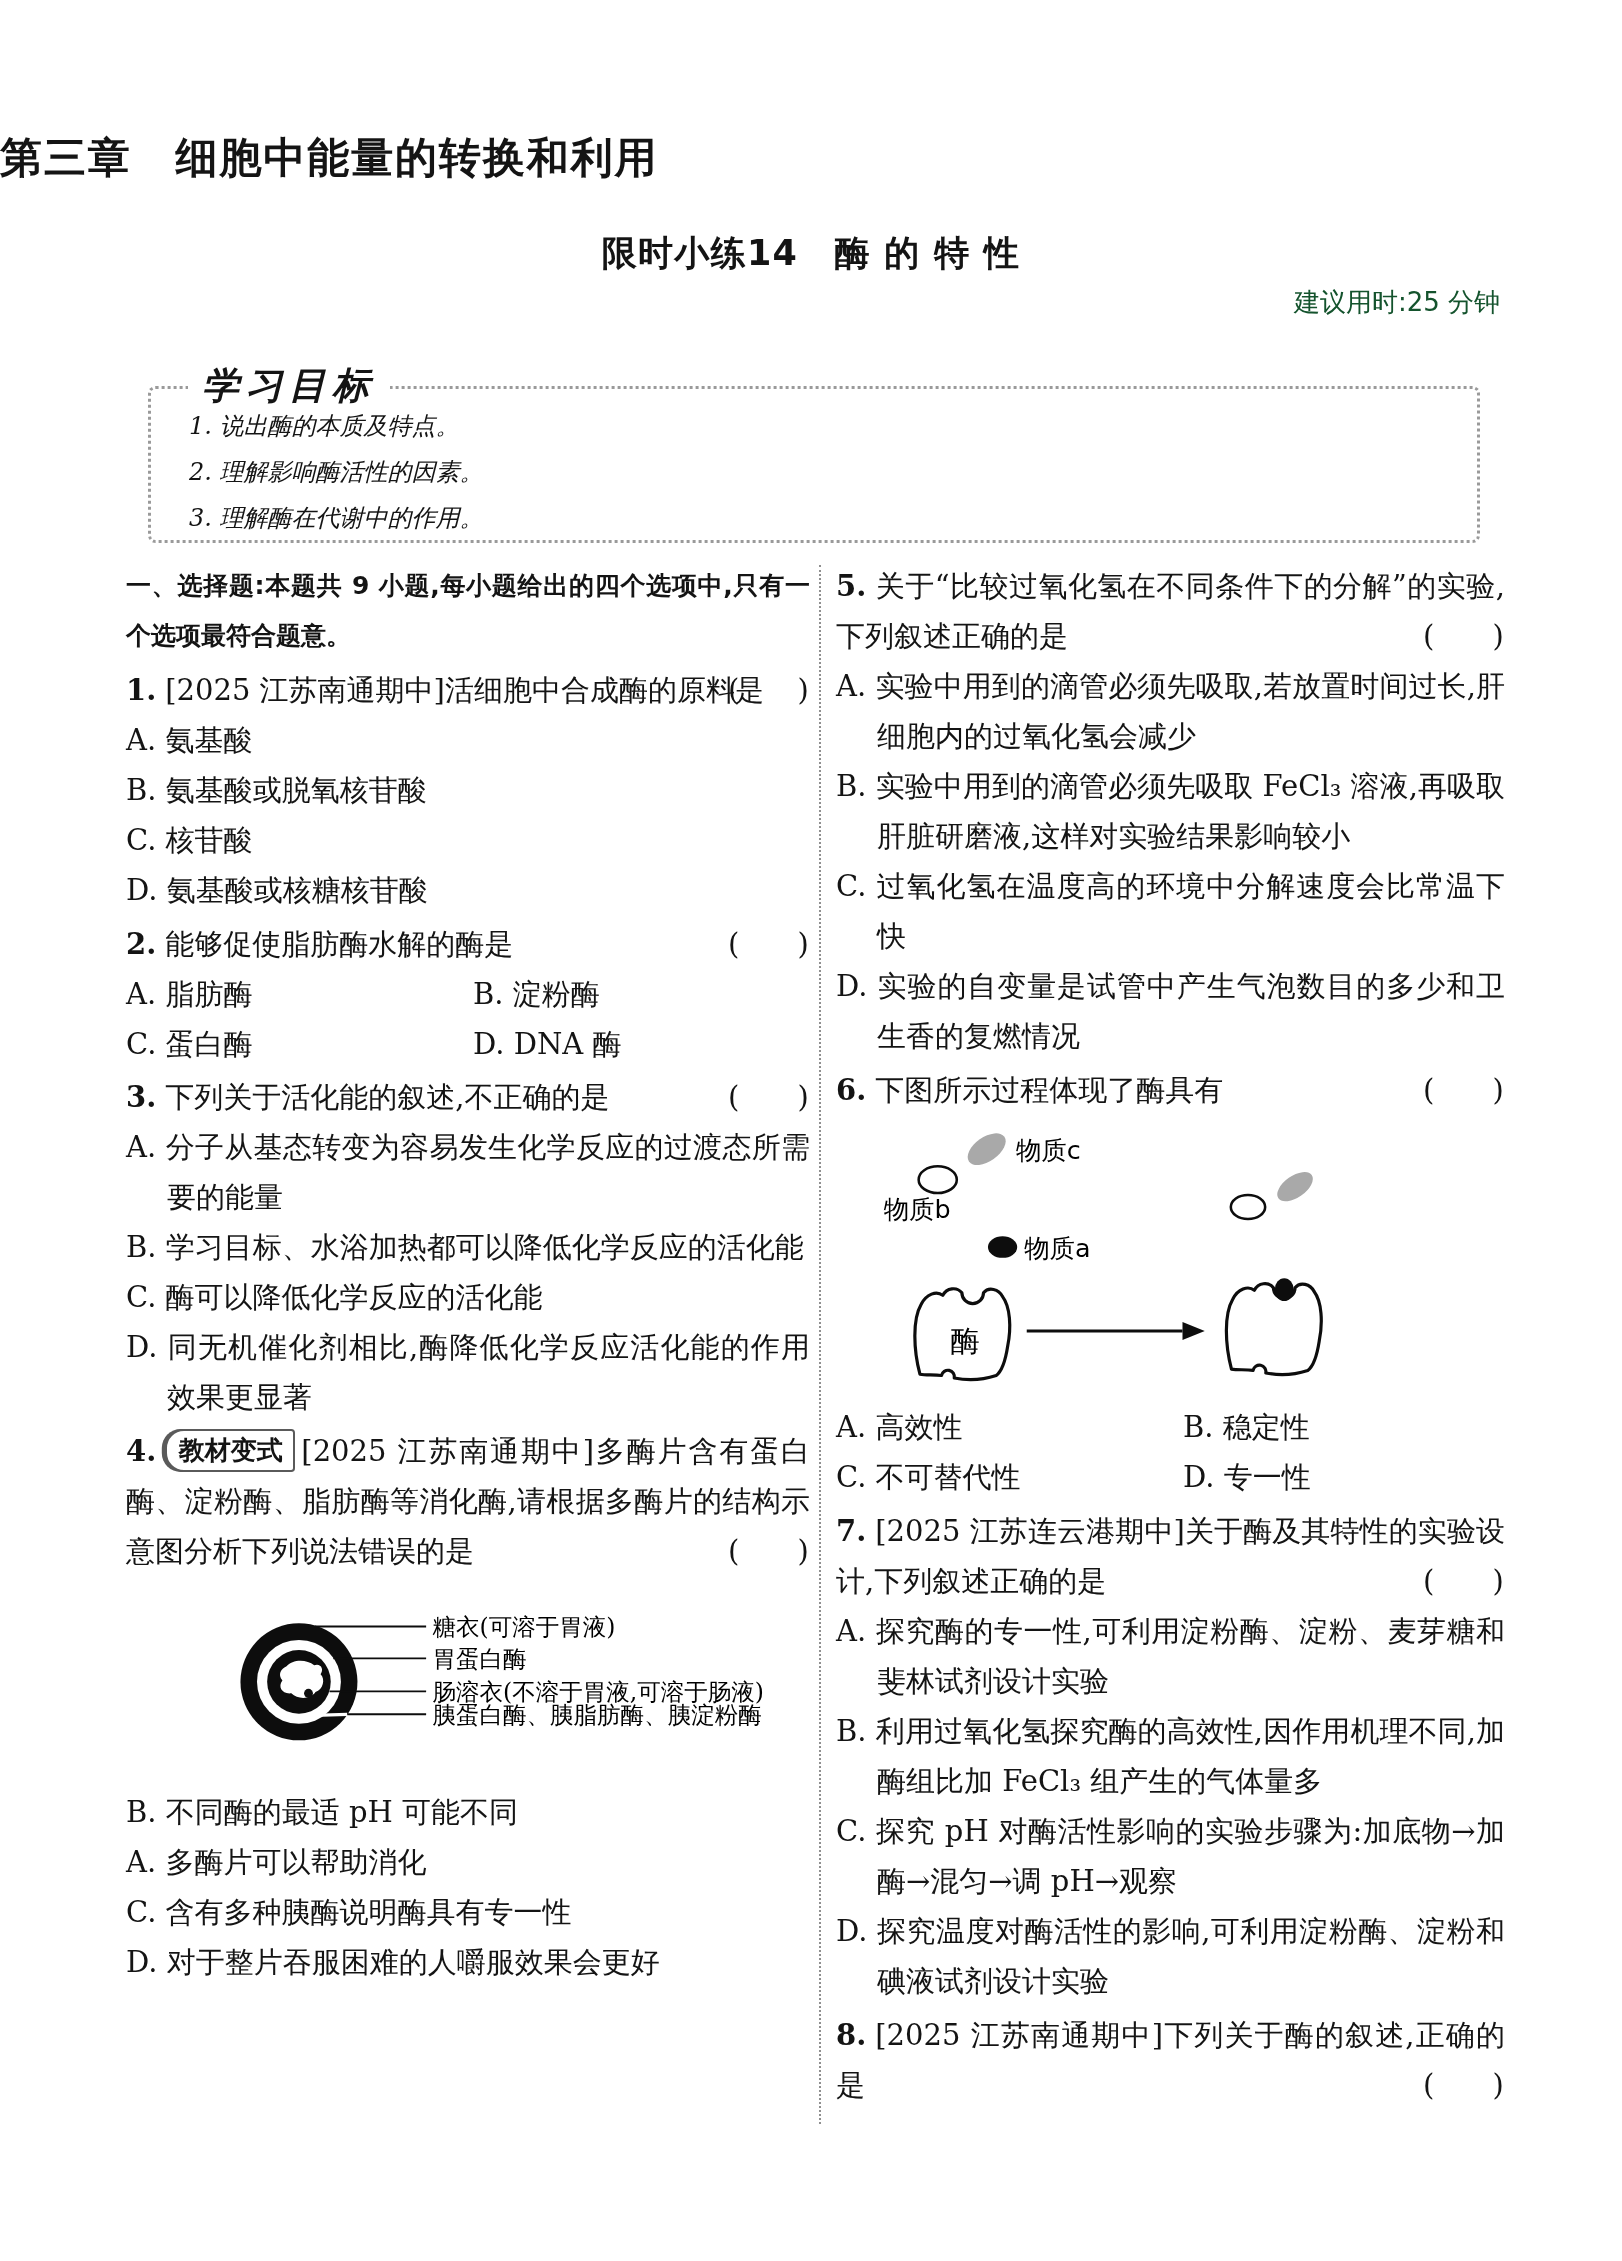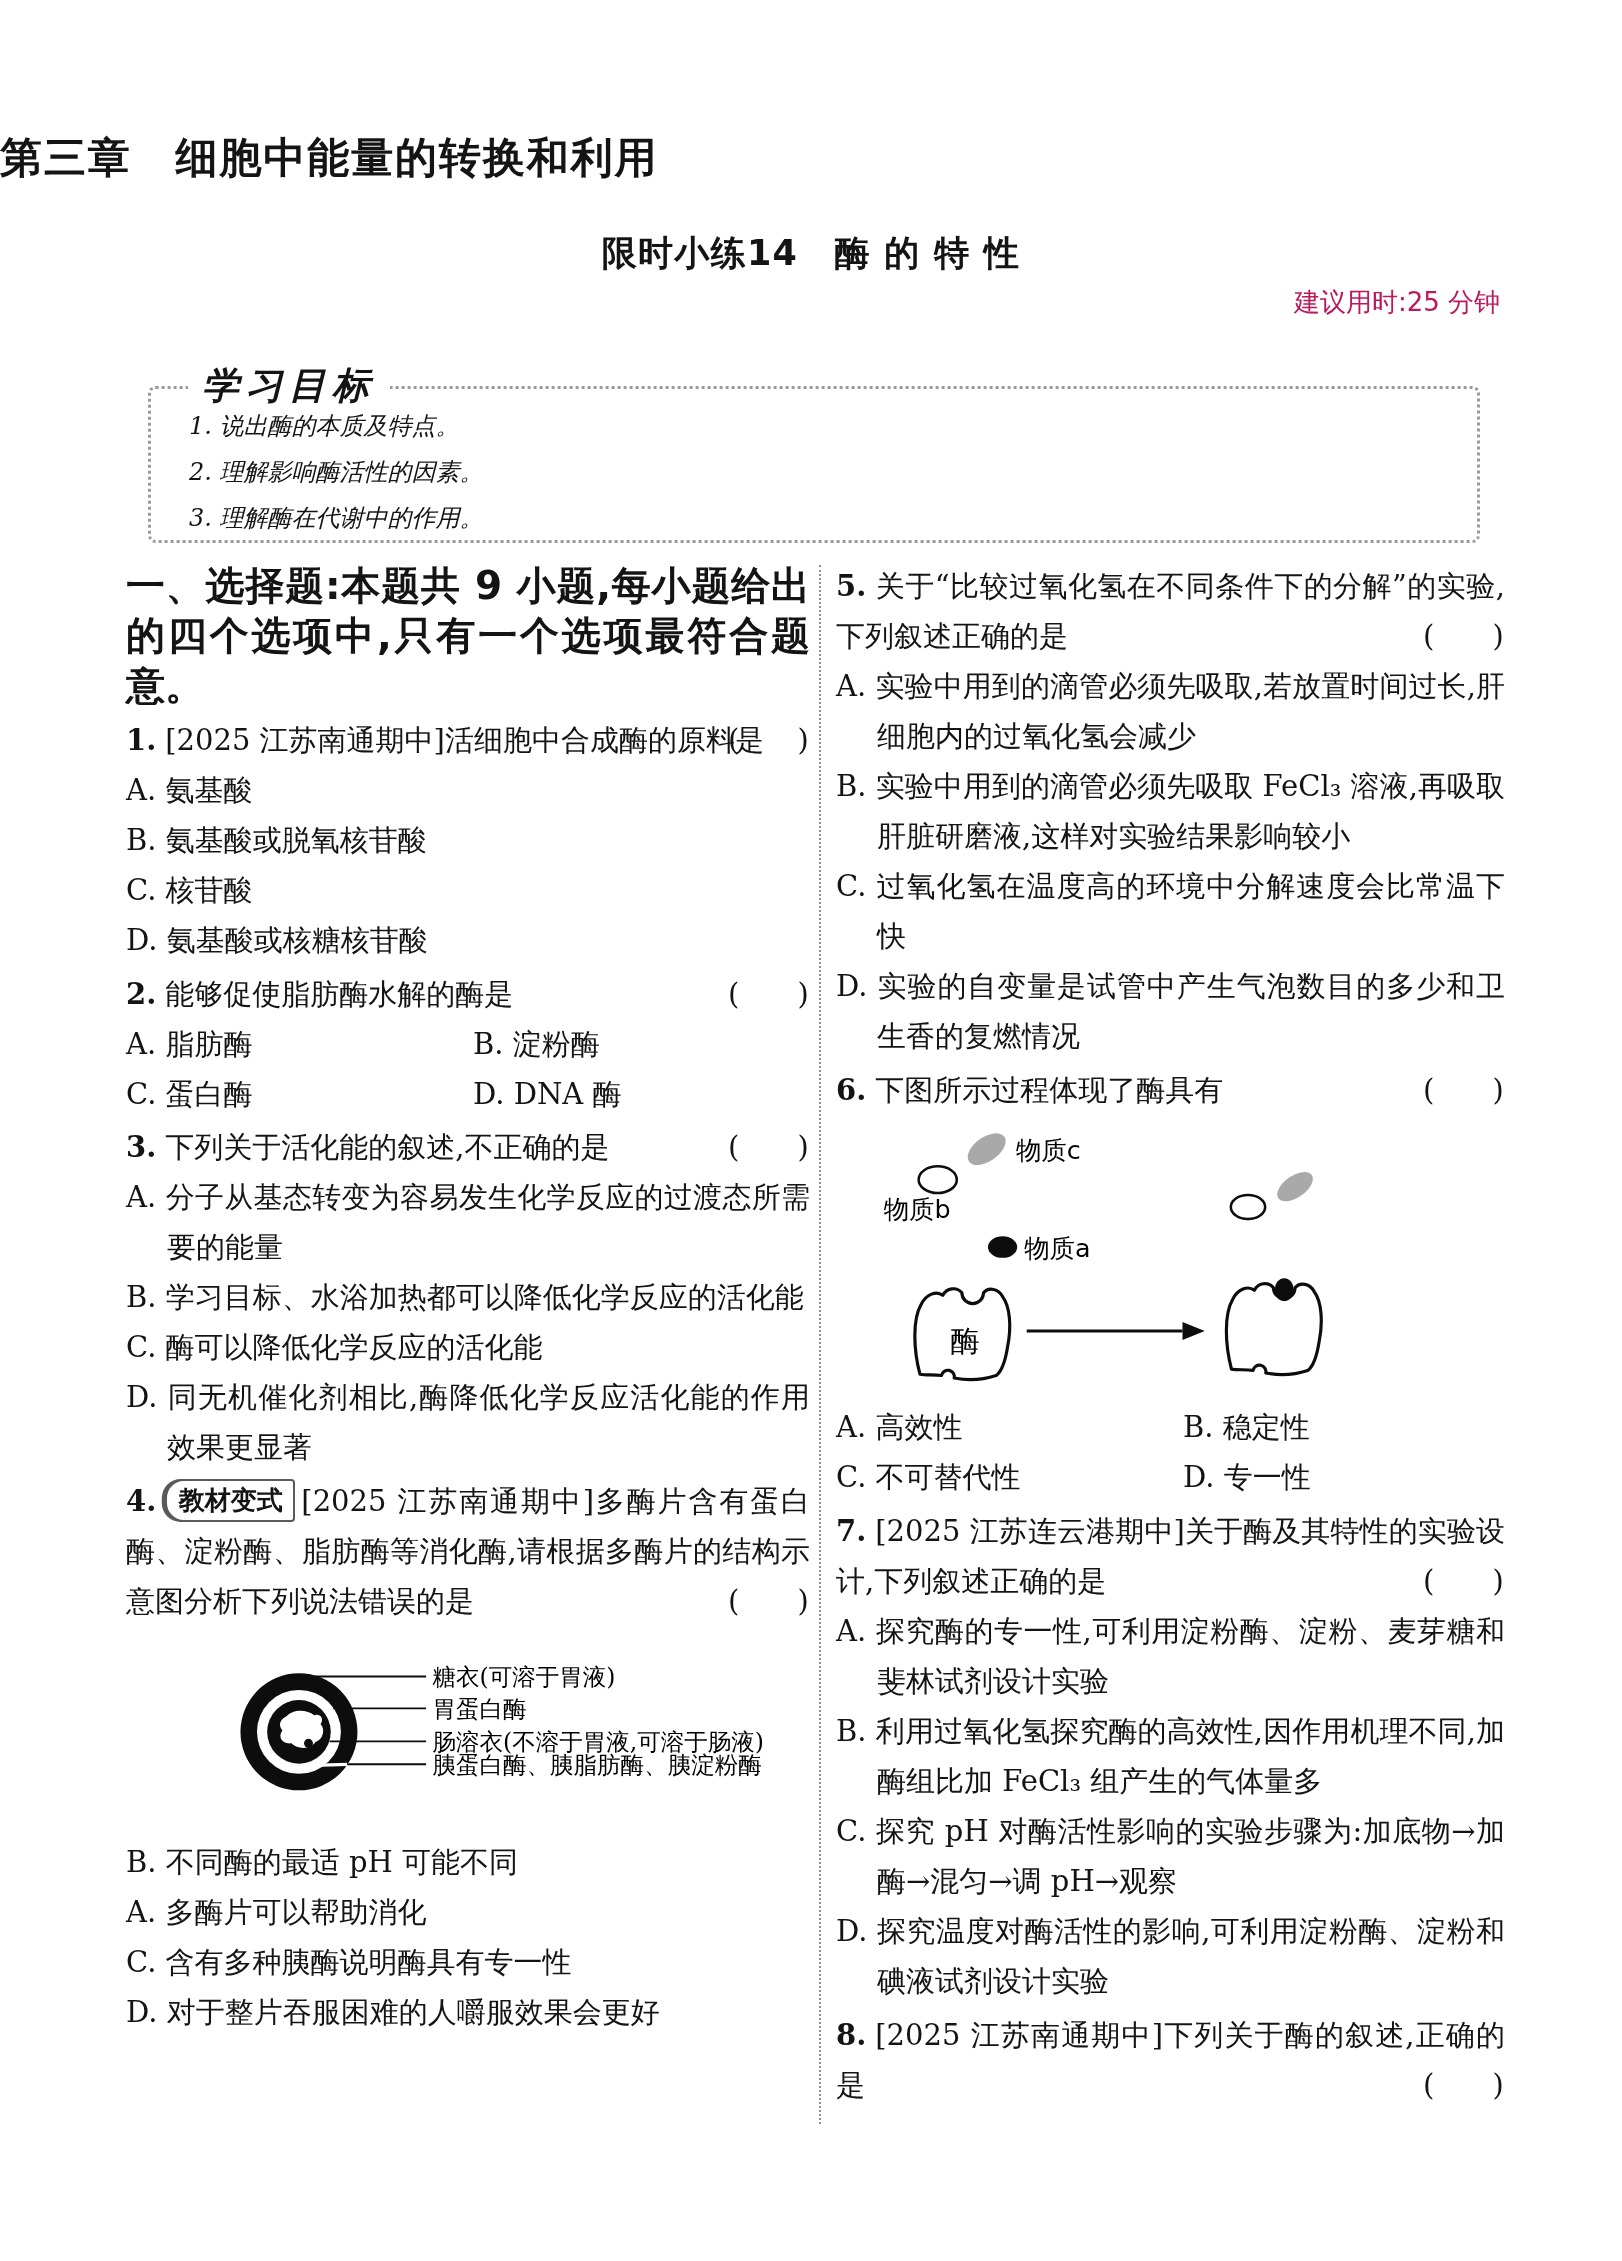--- a/index.html
+++ b/index.html
@@ -22,21 +22,21 @@
   .practice-title{
     position:absolute;top:230px;left:0;width:100%;
     text-align:center;
     font-family:"DejaVu Sans","Liberation Sans",sans-serif;
     font-size:35px;font-weight:bold;letter-spacing:1.3px;
     margin:0;
   }
   .suggested-time{
     position:absolute;top:285px;right:122px;
     font-family:"DejaVu Sans","Liberation Sans",sans-serif;
-    font-size:26px;color:#be185d;
+    font-size:26px;color:#14532d;
   }
   
   .objectives{
     position:absolute;left:148px;top:386px;
     width:1326px;height:151px;
     border:3.2px dotted #9a9a9a;
     border-radius:7.6px;
   }
   .obj-label{
     position:absolute;top:-28px;left:37px;
@@ -57,21 +57,21 @@
   .divider{
     position:absolute;left:819px;top:565px;height:1559px;
     border-left:2.5px dotted #8f8f8f;
   }
   .col{position:absolute;top:561px;}
   .col-left{left:126px;width:684px;}
   .col-right{left:836px;width:669px;}
   p{margin:0;font-size:29px;line-height:50px;text-align:justify;}
   .intro{
     font-family:"DejaVu Sans","Liberation Sans",sans-serif;
-    font-weight:bold;font-size:39px;
+    font-weight:bold;font-size:25px;
   }
   .q{margin-top:3.8px;}
   .stem{position:relative;}
   .num{font-weight:bold;padding-right:9px;}
   .paren{
     position:absolute;right:1.3px;bottom:0;
     white-space:pre;
   }
   .opt{padding-left:41px;text-indent:-41px;}
   .optrow{display:grid;grid-template-columns:347px 1fr;}

